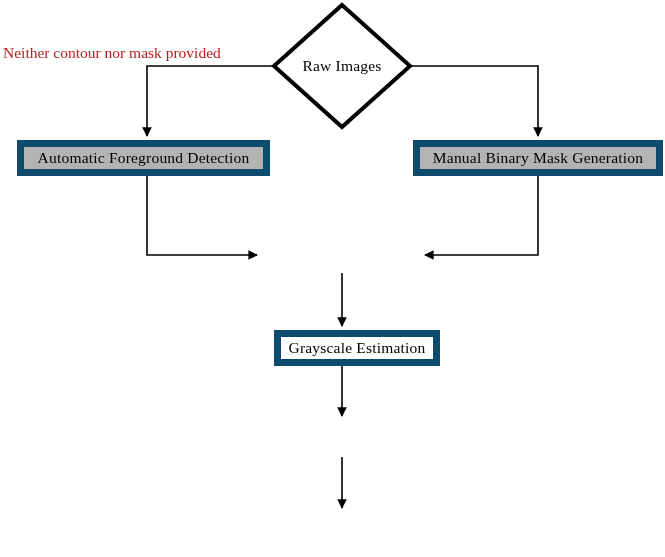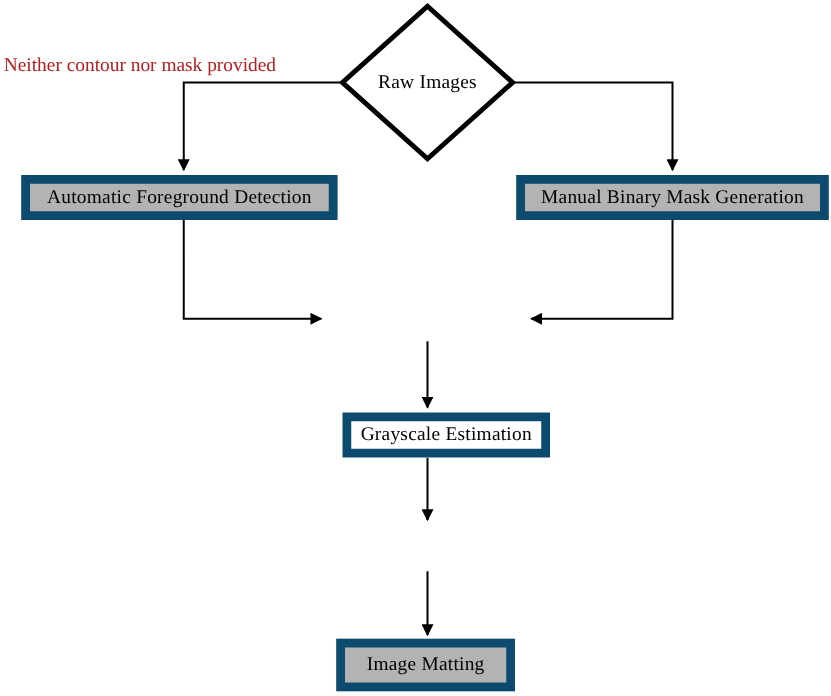--- a/index.html
+++ b/index.html
@@ -109,17 +109,14 @@
   <div class="node filled" style="left:413px; top:140px; width:250px; height:36px;">
     <span>Manual Binary Mask Generation</span>
   </div>
 
 
   <div class="node plain" style="left:259px; top:330px; width:166px; height:36px;margin-left:15px;">
     <span>Grayscale Estimation</span>
   </div>
 
 
-  <div class="node filled" style="left:269px; top:511px; width:143px; height:42px;">
-    <span>Image Matting</span>
-  </div>
 
 </div>
 
 </body></html>

